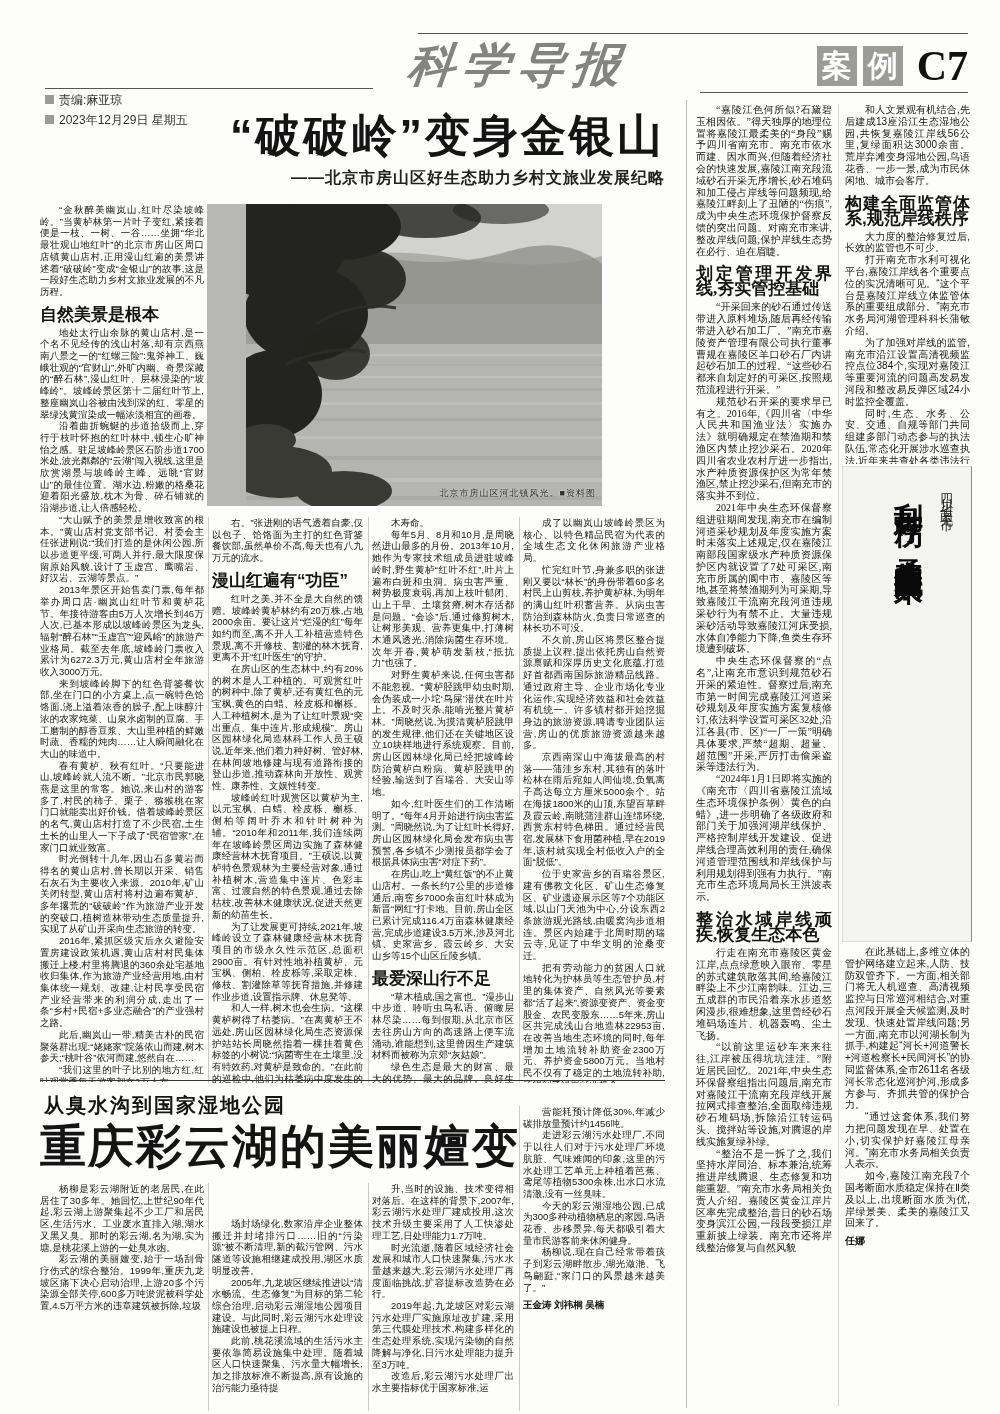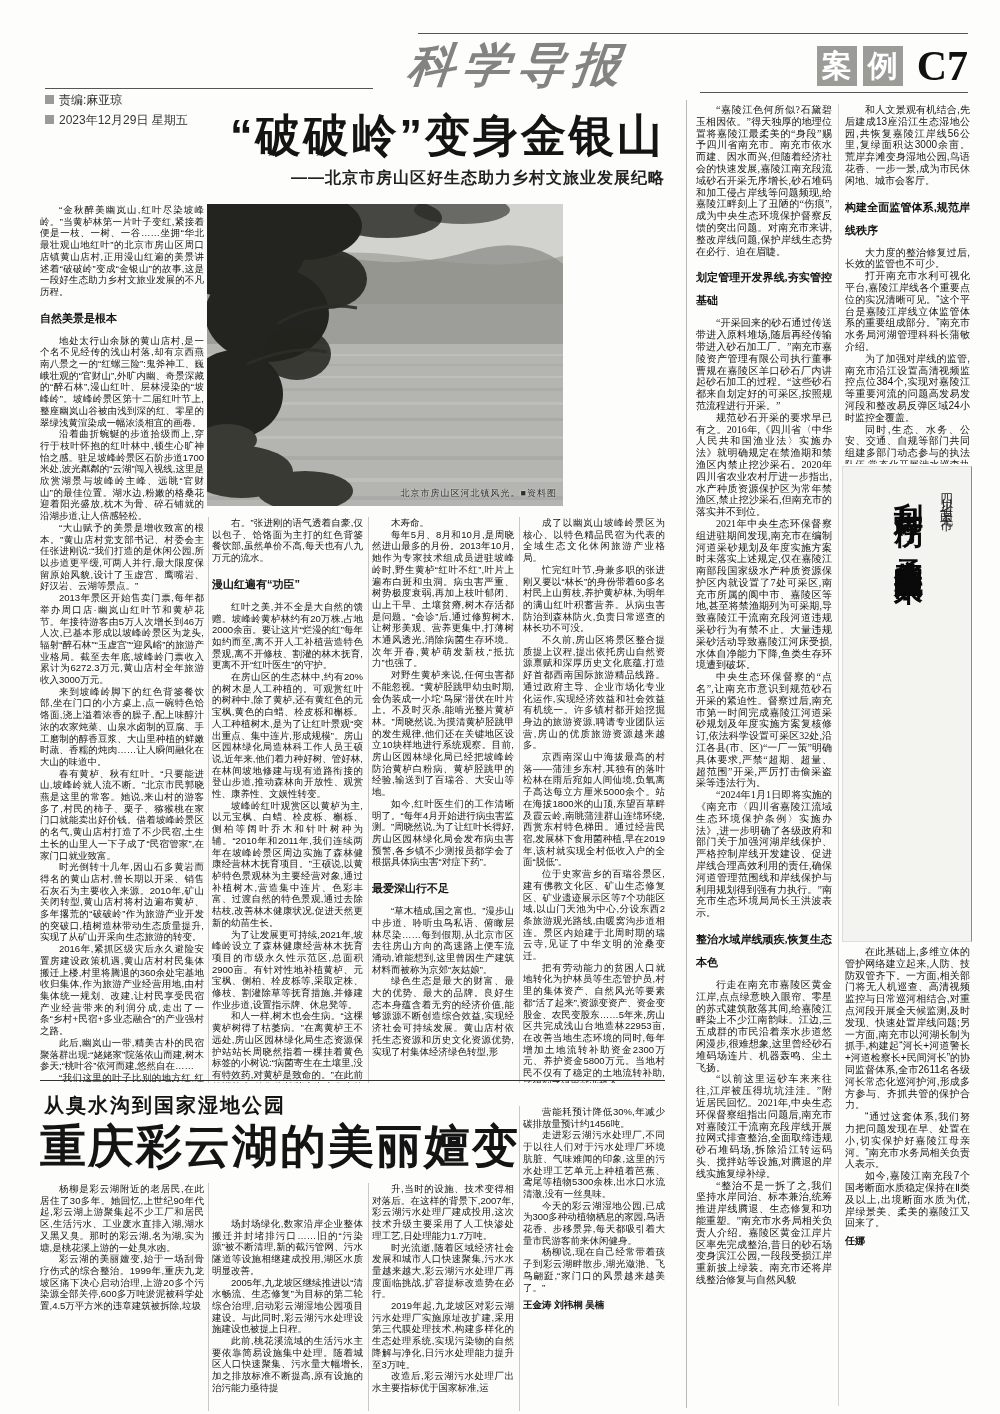--- a/index.html
+++ b/index.html
@@ -26,32 +26,32 @@
   .sec-tag .pg{font-family:"Liberation Serif",serif;font-size:42px;font-weight:bold;color:#111;margin-left:8px;}
 
   
   .m-headline{position:absolute;left:40px;top:106px;width:625px;text-align:right;
     font-size:45px;font-weight:bold;letter-spacing:3px;}
   .m-subtitle{position:absolute;left:40px;top:168px;width:625px;text-align:right;
     font-size:16px;font-weight:600;letter-spacing:1px;color:#222;}
 
   .col{position:absolute;overflow:hidden;font-size:9.5px;line-height:11.7px;text-align:justify;}
   .col p{margin:0;text-indent:2em;}
-  .col h3{margin:9px 0 5px;font-size:11px;line-height:23px;font-weight:bold;text-indent:0;}
+  .col h3{margin:9px 0 5px;font-size:17px;line-height:15px;font-weight:bold;text-indent:0;}
   .col .byline{font-weight:bold;text-indent:0;padding-right:6px;margin-top:6px;}
 
   .rcol{font-size:10px;line-height:11.8px;}
 
   #col1{left:40px;top:204px;width:164px;height:878px;}
   #col2{left:212px;top:517px;width:151px;height:566px;}
   #col3{left:372px;top:517px;width:142px;height:566px;}
   #col4{left:523px;top:517px;width:142px;height:566px;}
 
   
-  .photo{position:absolute;left:207px;top:204px;width:356px;height:302px;overflow:hidden;background:#b7b7b3;}
+  .photo{position:absolute;left:207px;top:204px;width:356px;height:302px;overflow:hidden;background:#b7b7b3;padding-left:39px;}
   .photo svg{display:block;}
   .photo .caption{position:absolute;right:6px;bottom:6px;font-size:9px;color:#2e2e2c;
     text-shadow:0 0 2px rgba(255,255,255,.8);letter-spacing:1px;}
 
   
   .b-kicker{position:absolute;left:44px;top:1092px;font-size:20px;font-weight:bold;letter-spacing:2px;}
   .b-headline{position:absolute;left:40px;top:1116px;width:500px;
     font-family:"Liberation Serif",serif;font-size:46px;font-weight:bold;letter-spacing:2px;}
   #bcol1{left:40px;top:1183px;width:164px;height:228px;}
   #bcol2{left:212px;top:1183px;width:151px;height:228px;margin-top:35px;}
@@ -154,20 +154,21 @@
     <p>在房山区的生态林中,约有20%的树木是人工种植的。可观赏红叶的树种中,除了黄栌,还有黄红色的元宝枫,黄色的白蜡、栓皮栎和槲栎。人工种植树木,是为了让红叶景观“突出重点、集中连片,形成规模”。房山区园林绿化局造林科工作人员王硕说,近年来,他们着力种好树、管好林,在林间坡地修建与现有道路衔接的登山步道,推动森林向开放性、观赏性、康养性、文娱性转变。</p>
     <p>坡峰岭红叶观赏区以黄栌为主,以元宝枫、白蜡、栓皮栎、槲栎、侧柏等阔叶乔木和针叶树种为辅。“2010年和2011年,我们连续两年在坡峰岭景区周边实施了森林健康经营林木抚育项目。”王硕说,以黄栌特色景观林为主要经营对象,通过补植树木,营造集中连片、色彩丰富、过渡自然的特色景观,通过去除枯枝,改善林木健康状况,促进天然更新的幼苗生长。</p>
     <p>为了让发展更可持续,2021年,坡峰岭设立了森林健康经营林木抚育项目的市级永久性示范区,总面积2900亩。有针对性地补植黄栌、元宝枫、侧柏、栓皮栎等,采取定株、修枝、割灌除草等抚育措施,并修建作业步道,设置指示牌、休息凳等。</p>
     <p>和人一样,树木也会生病。“这棵黄栌树得了枯萎病。”在离黄栌王不远处,房山区园林绿化局生态资源保护站站长周晓然指着一棵挂着黄色标签的小树说:“病菌寄生在土壤里,没有特效药,对黄栌是致命的。”在此前的巡检中,他们为枯萎病中度发生的植株系上黄色标签,重度发生的系上红色标签,通过补充营养、增强树势的治疗延长树</p>
   </div>
 <div id="col3" class="col">
     <p>木寿命。</p>
     <p>每年5月、8月和10月,是周晓然进山最多的月份。2013年10月,她作为专家技术组成员进驻坡峰岭时,野生黄栌“红叶不红”,叶片上遍布白斑和虫洞。病虫害严重、树势极度衰弱,再加上枝叶郁闭、山上干旱、土壤贫瘠,树木存活都是问题。“会诊”后,通过修剪树木,让树形美观、营养更集中,打薄树木通风透光,消除病菌生存环境。次年开春,黄栌萌发新枝,“抵抗力”也强了。</p>
     <p>对野生黄栌来说,任何虫害都不能忽视。“黄栌胫跳甲幼虫时期,会伪装成一小坨‘鸟屎’潜伏在叶片上。不及时灭杀,能啃光整片黄栌林。”周晓然说,为摸清黄栌胫跳甲的发生规律,他们还在关键地区设立10块样地进行系统观察。目前,房山区园林绿化局已经把坡峰岭防治黄栌白粉病、黄栌胫跳甲的经验,输送到了百瑞谷、大安山等地。</p>
     <p>如今,红叶医生们的工作清晰明了。“每年4月开始进行病虫害监测。”周晓然说,为了让红叶长得好,房山区园林绿化局会发布病虫害预警,各乡镇不少测报员都学会了根据具体病虫害“对症下药”。</p>
+    <p>在房山,吃上“黄红饭”的不止黄山店村。一条长约7公里的步道修通后,南窖乡7000余亩红叶林成为新晋“网红”打卡地。目前,房山全区已累计完成116.4万亩森林健康经营,完成步道建设3.5万米,涉及河北镇、史家营乡、霞云岭乡、大安山乡等15个山区丘陵乡镇。</p>
     <h3>最爱深山行不足</h3>
     <p>“草木植成,国之富也。”漫步山中步道、聆听虫鸟私语、俯瞰层林尽染……每到假期,从北京市区去往房山方向的高速路上便车流涌动,谁能想到,这里曾因生产建筑材料而被称为京郊“灰姑娘”。</p>
     <p>绿色生态是最大的财富、最大的优势、最大的品牌。良好生态本身蕴含着无穷的经济价值,能够源源不断创造综合效益,实现经济社会可持续发展。黄山店村依托生态资源和历史文化资源优势,实现了村集体经济绿色转型,形</p>
   </div>
 <div id="col4" class="col">
     <p>成了以幽岚山坡峰岭景区为核心、以特色精品民宿为代表的全域生态文化休闲旅游产业格局。</p>
     <p>忙完红叶节,身兼多职的张进刚又要以“林长”的身份带着60多名村民上山剪枝,养护黄栌林,为明年的满山红叶积蓄营养。从病虫害防治到森林防火,负责日常巡查的林长功不可没。</p>
     <p>不久前,房山区将景区整合提质提上议程,提出依托房山自然资源禀赋和深厚历史文化底蕴,打造好首都西南国际旅游精品线路。通过政府主导、企业市场化专业化运作,实现经济效益和社会效益有机统一。许多镇村都开始挖掘身边的旅游资源,聘请专业团队运营,房山的优质旅游资源越来越多。</p>
     <p>京西南深山中海拔最高的村落——蒲洼乡东村,其独有的落叶松林在雨后宛如人间仙境,负氧离子高达每立方厘米5000余个。站在海拔1800米的山顶,东望百草畔及霞云岭,南眺蒲洼群山连绵环绕,西赏东村特色梯田。通过经营民宿,发展林下食用菌种植,早在2019年,该村就实现全村低收入户的全面“脱低”。</p>
     <p>位于史家营乡的百瑞谷景区,建有佛教文化区、矿山生态修复区、矿业遗迹展示区等7个功能区域,以山门天池为中心,分设东西2条旅游观光路线,由暖窝沟步道相连。景区内始建于北周时期的瑞云寺,见证了中华文明的沧桑变迁。</p>
@@ -211,21 +212,21 @@
 <div class="vrule" style="left:686px;top:100px;height:1308px;background:#b9b9b5;"></div>
 <div class="vrule" style="left:838px;top:104px;height:1302px;background:#d4d4d0;"></div>
 
 <div id="rcolA" class="col rcol">
     <p>“嘉陵江色何所似?石黛碧玉相因依。”得天独厚的地理位置将嘉陵江最柔美的“身段”赐予四川省南充市。南充市依水而建、因水而兴,但随着经济社会的快速发展,嘉陵江南充段流域砂石开采无序增长,砂石堆码和加工侵占岸线等问题频现,给嘉陵江畔刻上了丑陋的“伤痕”,成为中央生态环境保护督察反馈的突出问题。对南充市来讲,整改岸线问题,保护岸线生态势在必行、迫在眉睫。</p>
     <h3>划定管理开发界线,夯实管控基础</h3>
     <p>“开采回来的砂石通过传送带进入原料堆场,随后再经传输带进入砂石加工厂。”南充市嘉陵资产管理有限公司执行董事曹规在嘉陵区羊口砂石厂内讲起砂石加工的过程。“这些砂石都来自划定好的可采区,按照规范流程进行开采。”</p>
     <p>规范砂石开采的要求早已有之。2016年,《四川省〈中华人民共和国渔业法〉实施办法》就明确规定在禁渔期和禁渔区内禁止挖沙采石。2020年四川省农业农村厅进一步指出,水产种质资源保护区为常年禁渔区,禁止挖沙采石,但南充市的落实并不到位。</p>
     <p>2021年中央生态环保督察组进驻期间发现,南充市在编制河道采砂规划及年度实施方案时未落实上述规定,仅在嘉陵江南部段国家级水产种质资源保护区内就设置了7处可采区,南充市所属的阆中市、嘉陵区等地,甚至将禁渔期列为可采期,导致嘉陵江干流南充段河道违规采砂行为有禁不止。大量违规采砂活动导致嘉陵江河床受损,水体自净能力下降,鱼类生存环境遭到破坏。</p>
     <p>中央生态环保督察的“点名”,让南充市意识到规范砂石开采的紧迫性。督察过后,南充市第一时间完成嘉陵江河道采砂规划及年度实施方案复核修订,依法科学设置可采区32处,沿江各县(市、区)“一厂一策”明确具体要求,严禁“超期、超量、超范围”开采,严厉打击偷采盗采等违法行为。</p>
-    <p>“2024年1月1日即将实施的《南充市〈四川省嘉陵江流域生态环境保护条例〉实施办法》,进一步明确了各级政府和部门关于加强河湖岸线保护、严格控制岸线开发建设、促进岸线合理高效利用的责任,确保河道管理范围线和岸线保护与利用规划得到强有力执行。”南充市生态环境局局长王洪波表示。</p>
+    <p>“2024年1月1日即将实施的《南充市〈四川省嘉陵江流域生态环境保护条例〉黄色的白蜡》,进一步明确了各级政府和部门关于加强河湖岸线保护、严格控制岸线开发建设、促进岸线合理高效利用的责任,确保河道管理范围线和岸线保护与利用规划得到强有力执行。”南充市生态环境局局长王洪波表示。</p>
     <h3>整治水域岸线顽疾,恢复生态本色</h3>
     <p>行走在南充市嘉陵区黄金江岸,点点绿意映入眼帘、零星的苏式建筑散落其间,给嘉陵江畔染上不少江南韵味。江边,三五成群的市民沿着亲水步道悠闲漫步,很难想象,这里曾经砂石堆码场连片、机器轰鸣、尘土飞扬。</p>
     <p>“以前这里运砂车来来往往,江岸被压得坑坑洼洼。”附近居民回忆。2021年,中央生态环保督察组指出问题后,南充市对嘉陵江干流南充段岸线开展拉网式排查整治,全面取缔违规砂石堆码场,拆除沿江转运码头、搅拌站等设施,对腾退的岸线实施复绿补绿。</p>
     <p>“整治不是一拆了之,我们坚持水岸同治、标本兼治,统筹推进岸线腾退、生态修复和功能重塑。”南充市水务局相关负责人介绍。嘉陵区黄金江岸片区率先完成整治,昔日的砂石场变身滨江公园,一段段受损江岸重新披上绿装。南充市还将岸线整治修复与自然风貌</p>
   </div>
 <div id="rcolBtop" class="col rcol">
     <p>和人文景观有机结合,先后建成13座沿江生态湿地公园,共恢复嘉陵江岸线56公里,复绿面积达3000余亩。荒岸弃滩变身湿地公园,鸟语花香、一步一景,成为市民休闲地、城市会客厅。</p>
     <h3>构建全面监管体系,规范岸线秩序</h3>
     <p>大力度的整治修复过后,长效的监管也不可少。</p>
     <p>打开南充市水利可视化平台,嘉陵江岸线各个重要点位的实况清晰可见。“这个平台是嘉陵江岸线立体监管体系的重要组成部分。”南充市水务局河湖管理科科长蒲敏介绍。</p>

